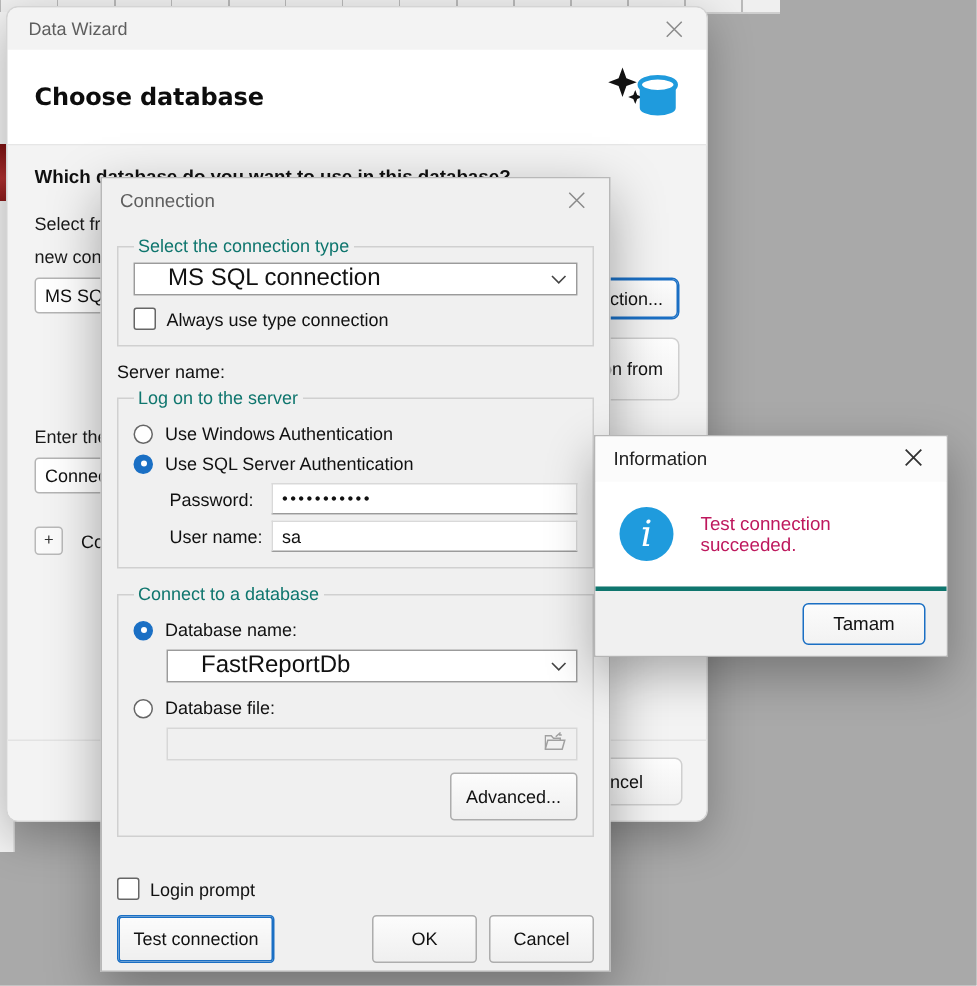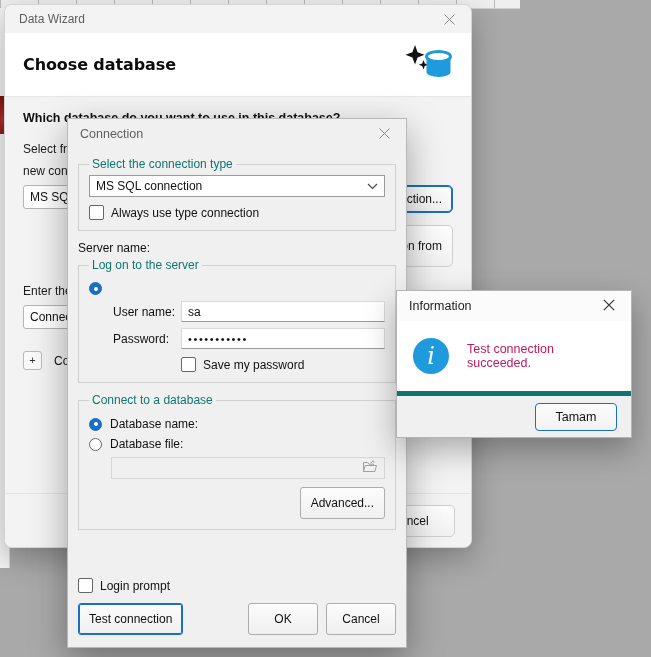--- a/index.html
+++ b/index.html
@@ -93,21 +93,21 @@
   }
   #conn .titlebar .t{font-size:12.5px;color:#5e5e5e;}
   #conn .content{padding:8px 10px 0 10px;box-sizing:border-box;flex:1 1 auto;position:relative;}
   fieldset.grp{
     border:1px solid #d0d0d0;margin:0 0 10px 0;padding:4px 10px 10px 10px;
   }
   fieldset.grp legend{font-size:12px;color:#0f766e;padding:0 3px;}
   .fld-label{font-size:12px;color:#111;margin:0 0 3px 0;}
   .combo{
     position:relative;height:22px;background:#fff;border:1px solid #9b9b9b;
-    display:flex;align-items:center;padding:0 22px 0 6px;box-sizing:border-box;font-size:12px;
+    display:flex;align-items:center;padding:0 22px 0 22px;box-sizing:border-box;font-size:16px;
   }
   .combo .chev{position:absolute;right:6px;top:50%;transform:translateY(-50%);}
   .flatinput{
     height:21px;background:#fff;border:1px solid #d9d9d9;border-bottom:1px solid #9b9b9b;
     display:flex;align-items:center;padding:0 6px;box-sizing:border-box;font-size:12px;
   }
   .dotrow{letter-spacing:1.6px;font-size:11px;}
   .chkrow{display:flex;align-items:center;gap:7px;margin-top:8px;font-size:12px;}
   .chk{width:13px;height:13px;border:1px solid #666;background:#fff;border-radius:2px;flex:0 0 auto;}
   .radrow{display:flex;align-items:center;gap:8px;font-size:12px;margin:6px 0;}
@@ -143,21 +143,21 @@
   }
   #info .titlebar{height:30px;display:flex;align-items:center;padding-left:12px;
     position:relative;background:#fbfbfb;flex:0 0 auto;}
   #info .titlebar .t{font-size:12.5px;color:#222;}
   #info .msg{flex:1 1 auto;background:#fff;display:flex;align-items:center;gap:18px;
     padding:0 16px;box-sizing:border-box;}
   #info .icon{width:36px;height:36px;border-radius:50%;background:#1f9bdd;
     display:flex;align-items:center;justify-content:center;color:#fff;
     font-family:"DejaVu Serif",serif;font-style:italic;font-size:24px;line-height:1;flex:0 0 auto;}
   #info .txt{font-size:12.5px;color:#be185d;}
-  #info .foot{flex:0 0 auto;height:46px;background:#f0f0f0;border-top:5px solid #0f766e;
+  #info .foot{flex:0 0 auto;height:46px;background:#f0f0f0;border-top:3px solid #0f766e;
     display:flex;align-items:center;justify-content:flex-end;padding:0 14px;box-sizing:border-box;}
   #info .okbtn{min-width:80px;height:26px;background:linear-gradient(#fcfcfc,#f2f2f2);
     border:1px solid #1a6fc4;border-radius:4px;font-size:12.5px;
     display:flex;align-items:center;justify-content:center;}
   .clip{overflow:hidden;white-space:nowrap;}
 </style>
 </head>
 <body>
 
 <div id="desktop">
@@ -249,41 +249,50 @@
         <span class="chk"></span>
         <span>Always use type connection</span>
       </div>
     </fieldset>
 
     <div class="fld-label">Server name:</div>
 
     <fieldset class="grp">
       <legend>Log on to the server</legend>
       <div class="radrow">
+        <span class="rad"></span>
+        <span>Use Windows Authentication</span>
+      </div>
+      <div class="radrow">
         <span class="rad on"></span>
+        <span>Use SQL Server Authentication</span>
+      </div>
+      <div class="credrow" style="margin-top:6px">
+        <span class="cl">Password:</span>
+        <span class="ci flatinput dotrow">•••••••••••</span>
       </div>
       <div class="credrow">
         <span class="cl">User name:</span>
         <span class="ci flatinput">sa</span>
-      </div>
-      <div class="credrow" style="margin-top:6px">
-        <span class="cl">Password:</span>
-        <span class="ci flatinput dotrow">•••••••••••</span>
-      </div>
-      <div class="chkrow" style="margin-left:92px">
-        <span class="chk"></span>
-        <span>Save my password</span>
       </div>
     </fieldset>
 
     <fieldset class="grp">
       <legend>Connect to a database</legend>
       <div class="radrow">
         <span class="rad on"></span>
         <span>Database name:</span>
+      </div>
+      <div class="combo" style="margin:0 0 10px 22px">
+        <span class="clip">FastReportDb</span>
+        <span class="chev">
+          <svg width="11" height="7" viewBox="0 0 11 7">
+              <path d="M1 1 L5.5 5.5 L10 1" stroke="#444" stroke-width="1.1" fill="none"></path>
+            </svg>
+        </span>
       </div>
       <div class="radrow">
         <span class="rad"></span>
         <span>Database file:</span>
       </div>
       <div class="filebox" style="margin:0 0 8px 22px">
         <span>
           <svg width="15" height="13" viewBox="0 0 15 13">
             <path d="M0.5 11.5 L2.2 5.5 L13.5 5.5 L11.8 11.5 Z" fill="none" stroke="#a0a0a0" stroke-width="1"></path>
             <path d="M0.5 11.5 L0.5 2.5 L4.5 2.5 L6 4.2 L10.5 4.2 L10.5 5.5" fill="none" stroke="#a0a0a0" stroke-width="1"></path>

